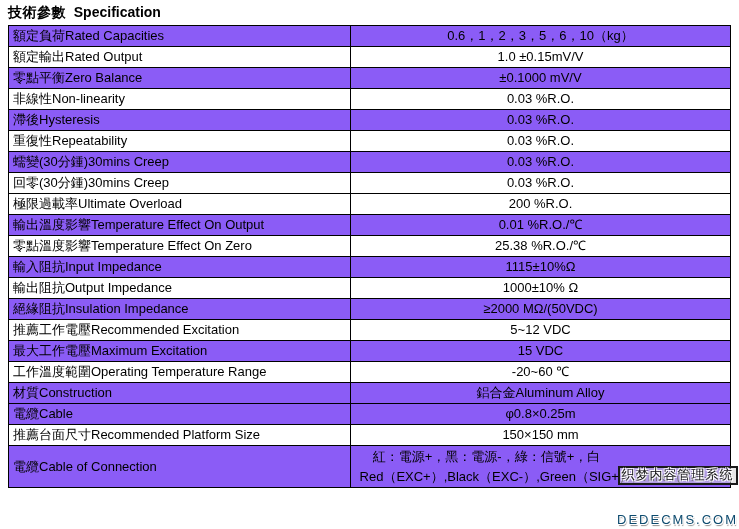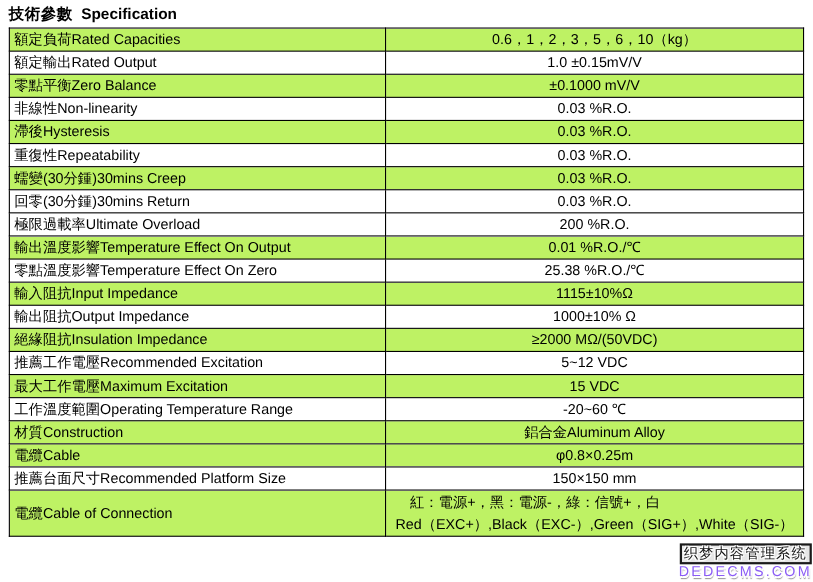--- a/index.html
+++ b/index.html
@@ -25,43 +25,44 @@
     border:1px solid #000000;
     font-size:13px;
     padding:0 4px;
     height:20px;
     vertical-align:middle;
     overflow:hidden;
     white-space:nowrap;
   }
   td.label-cell { width:333px; text-align:left; }
   td.value-cell { text-align:center; }
-  tr.shade td { background:#bef264; }
+  tr.shade td { background:#8b5cf6; }
   tr.tall td { height:41px; }
   .val-line1, .val-line2 { display:block; line-height:20px; }
   .val-line1.offset { padding-right:108px; }
   .watermark {
     position:absolute; right:1px; bottom:1px;
     text-align:center; font-weight:normal; z-index:5;
     line-height:1.15;
   }
   .watermark .wm-line1 {
     display:inline-block;
     font-size:13px; color:#111111;
     border:2px solid #1a1a1a;
     background:rgba(210,210,210,0.55);
     padding:0 2px;
     text-shadow:-1px -1px 0 #fff, 1px -1px 0 #fff, -1px 1px 0 #fff, 1px 1px 0 #fff;
     letter-spacing:1px;
   }
   .watermark .wm-line2 {
     display:block;
-    font-size:13px; color:#8b5cf6;
+    font-size:13px; color:#0c4a6e;
     letter-spacing:2px;
     text-shadow:-1px -1px 0 #fff, 1px -1px 0 #fff, -1px 1px 0 #fff, 1px 1px 0 #fff, 1px 2px 1px #888;
+    margin-top:28px;
   }
 </style>
 </head>
 <body>
 
 <div class="page-title">
   <span class="zh">技術參數</span>
   <span class="en">&nbsp;</span><span class="en">Specification</span>
 </div>
 
@@ -125,21 +126,21 @@
     <td class="label-cell">
       <span class="label">蠕變(30分鍾)30mins Creep</span>
     </td>
     <td class="value-cell">
       <span class="val-line1">0.03 %R.O.</span>
 
     </td>
   </tr>
       <tr>
     <td class="label-cell">
-      <span class="label">回零(30分鍾)30mins Return</span>
+      <span class="label">回零(30分鍾)30mins Creep</span>
     </td>
     <td class="value-cell">
       <span class="val-line1">0.03 %R.O.</span>
 
     </td>
   </tr>
       <tr>
     <td class="label-cell">
       <span class="label">極限過載率Ultimate Overload</span>
     </td>

